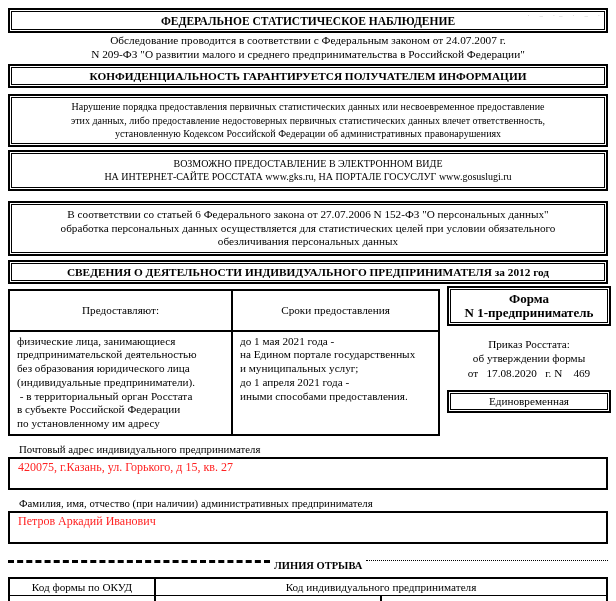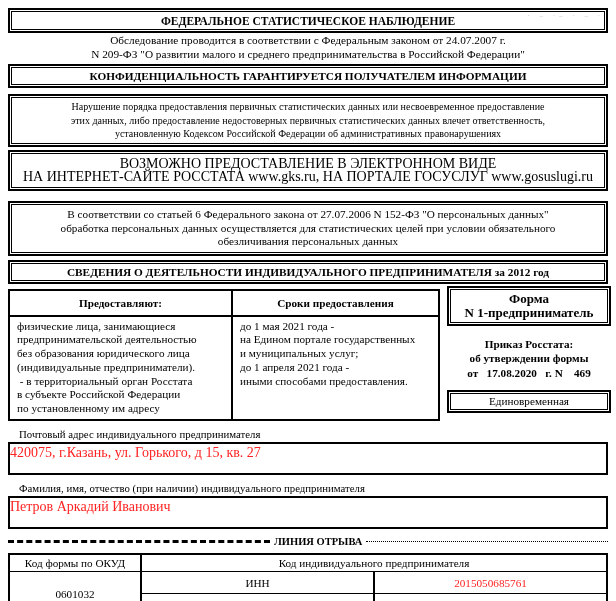--- a/index.html
+++ b/index.html
@@ -22,64 +22,64 @@
     outline-offset:1px;
   }
   .center { text-align:center; }
   .bold { font-weight:bold; }
   .ml { white-space:pre-line; }
 
   .title-box { margin:11px 3px 0; padding:3px 2px 2px; font-size:11.5px; }
   .law { margin-top:4px; line-height:13.5px; font-size:11.3px; }
   .confid-box { margin:6px 3px 12px; padding:2px; font-size:11.3px; }
   .violation-box { margin:6px 3px 0; padding:2px 4px; line-height:13.6px; font-size:10px;text-align:center; }
-  .electronic-box { margin:9px 3px 16px; padding:3px 4px; line-height:13.6px; font-size:14px; }
+  .electronic-box { margin:9px 3px 16px; padding:3px 4px; line-height:13.6px; font-size:10px; }
   .personal-box { margin:10px 3px 0; padding:3px 4px; line-height:13.6px; font-size:11.2px;text-align:center; }
   .section-box { margin:10px 3px 0; padding:2px; font-size:11.3px; }
 
   .main-row { display:flex; margin:8px 0 0; align-items:flex-start; }
   table.sub-table { border-collapse:collapse; width:430px; table-layout:fixed; }
   table.sub-table th, table.sub-table td { border:2px solid #000; }
   table.sub-table th {
-    font-weight:bold; height:26px; text-align:center;
+    font-weight:normal; height:41px; text-align:center;
     font-size:11.2px; padding:2px;
   }
   table.sub-table td {
     vertical-align:top; padding:3px 3px 3px 7px;
     line-height:13.7px; font-size:11.2px; height:98px;
   }
   .col-providers { width:223px; }
   .col-deadlines { width:207px; }
 
   .right-col { width:158px; margin-left:10px; display:flex; flex-direction:column; }
   .form-box { padding:2px; line-height:14px; font-size:13px; }
-  .order { margin-top:14px; line-height:14.5px; font-size:11.2px;font-weight:bold; }
+  .order { margin-top:14px; line-height:14.5px; font-size:11.2px; }
   .period-box { margin-top:13px; padding:1px 2px 2px; font-size:11.2px;text-align:center; }
 
   .field-label { margin-top:7px; padding-left:11px; font-size:10.8px; }
   .field-box {
     border:2px solid #000; height:33px; margin-top:2px;
-    padding:1px 0; font-size:14px;
+    padding:1px 8px; font-size:12px;
   }
   .red { color:var(--value-red, #ff2222); }
 
-  .tear { display:flex; align-items:center; margin-top:7px; }
+  .tear { display:flex; margin-top:16px; }
   .tear-dash { width:262px; border-top:3px dashed #000; }
   .tear-label { font-size:10.5px; padding:0 4px; white-space:nowrap; }
   .tear-dot { flex:1; border-top:1px dotted #000; }
 
   table.codes { border-collapse:collapse; width:600px; margin-top:6px; table-layout:fixed; }
   table.codes td {
     border:2px solid #000; border-top-width:1px; border-bottom-width:1px;
     text-align:center; font-size:11.2px; padding:1px 2px;
   }
   table.codes tr.hdr td { height:18px; border-top-width:2px; }
   table.codes tr.r1 td, table.codes tr.r2 td { height:22px;text-align:center; }
   table.codes tr.r2 td { border-bottom-width:2px; }
-  .c-okud { width:132px; }
+  .c-okud { width:146px; }
   .c-label { width:226px; }
 </style>
 </head>
 <body>
 
 <div class="page">
 
   <div class="artifact">· – ·– · – ·</div>
 
   <div class="dbl title-box center bold">ФЕДЕРАЛЬНОЕ СТАТИСТИЧЕСКОЕ НАБЛЮДЕНИЕ</div>
@@ -132,21 +132,21 @@
       <div class="order center ml">Приказ Росстата:
 об утверждении формы
 от&nbsp;&nbsp;&nbsp;17.08.2020&nbsp;&nbsp;&nbsp;г. N&nbsp;&nbsp;&nbsp;&nbsp;469</div>
       <div class="dbl period-box center">Единовременная</div>
     </div>
   </div>
 
   <div class="field-label">Почтовый адрес индивидуального предпринимателя</div>
   <div class="field-box red">420075, г.Казань, ул. Горького, д 15, кв. 27</div>
 
-  <div class="field-label">Фамилия, имя, отчество (при наличии) индивидуального предпринимателя</div>
+  <div class="field-label">Фамилия, имя, отчество (при наличии) административных предпринимателя</div>
   <div class="field-box red">Петров Аркадий Иванович</div>
 
   <div class="tear">
     <div class="tear-dash"></div>
     <div class="tear-label bold">ЛИНИЯ ОТРЫВА</div>
     <div class="tear-dot"></div>
   </div>
 
   <table class="codes">
     <tbody>

